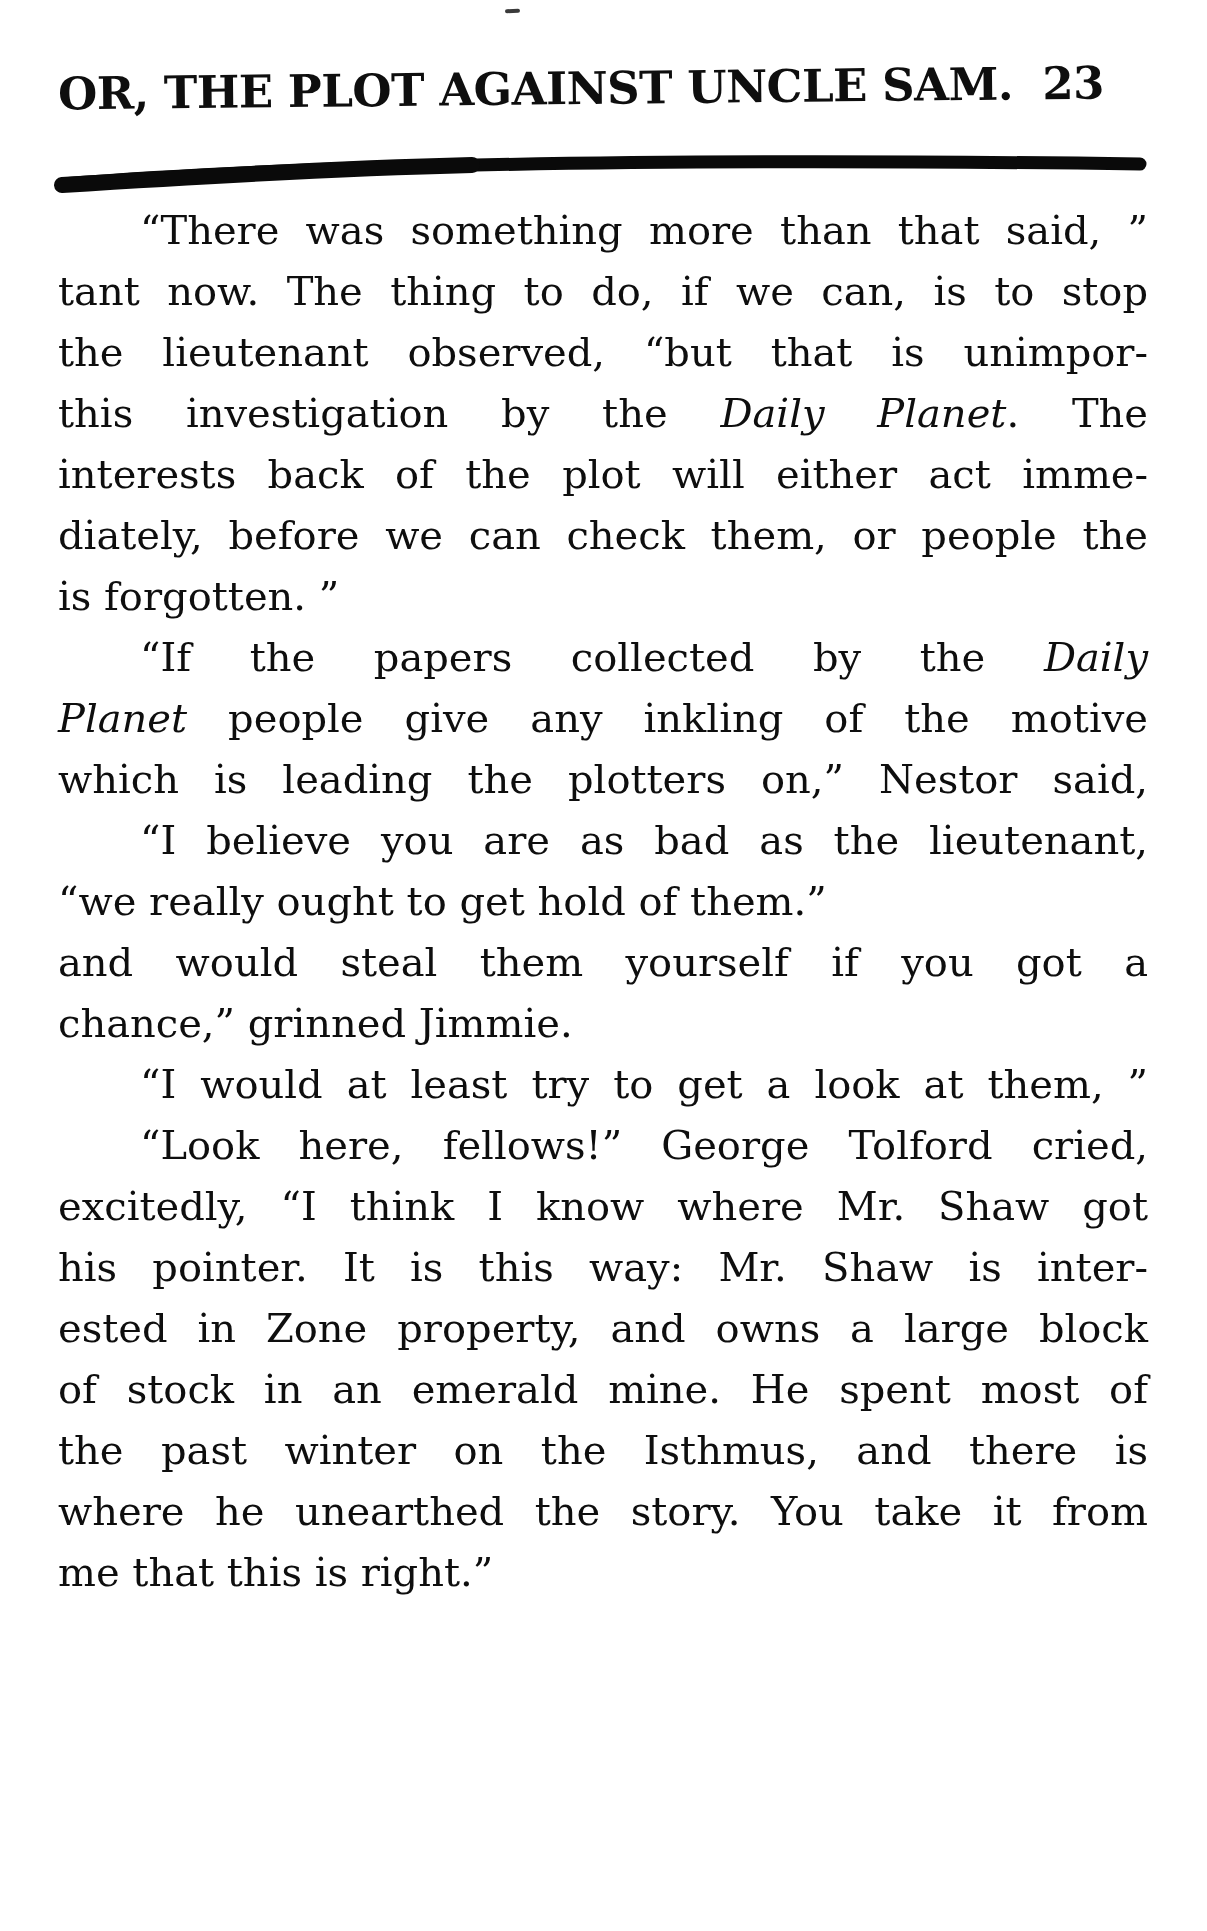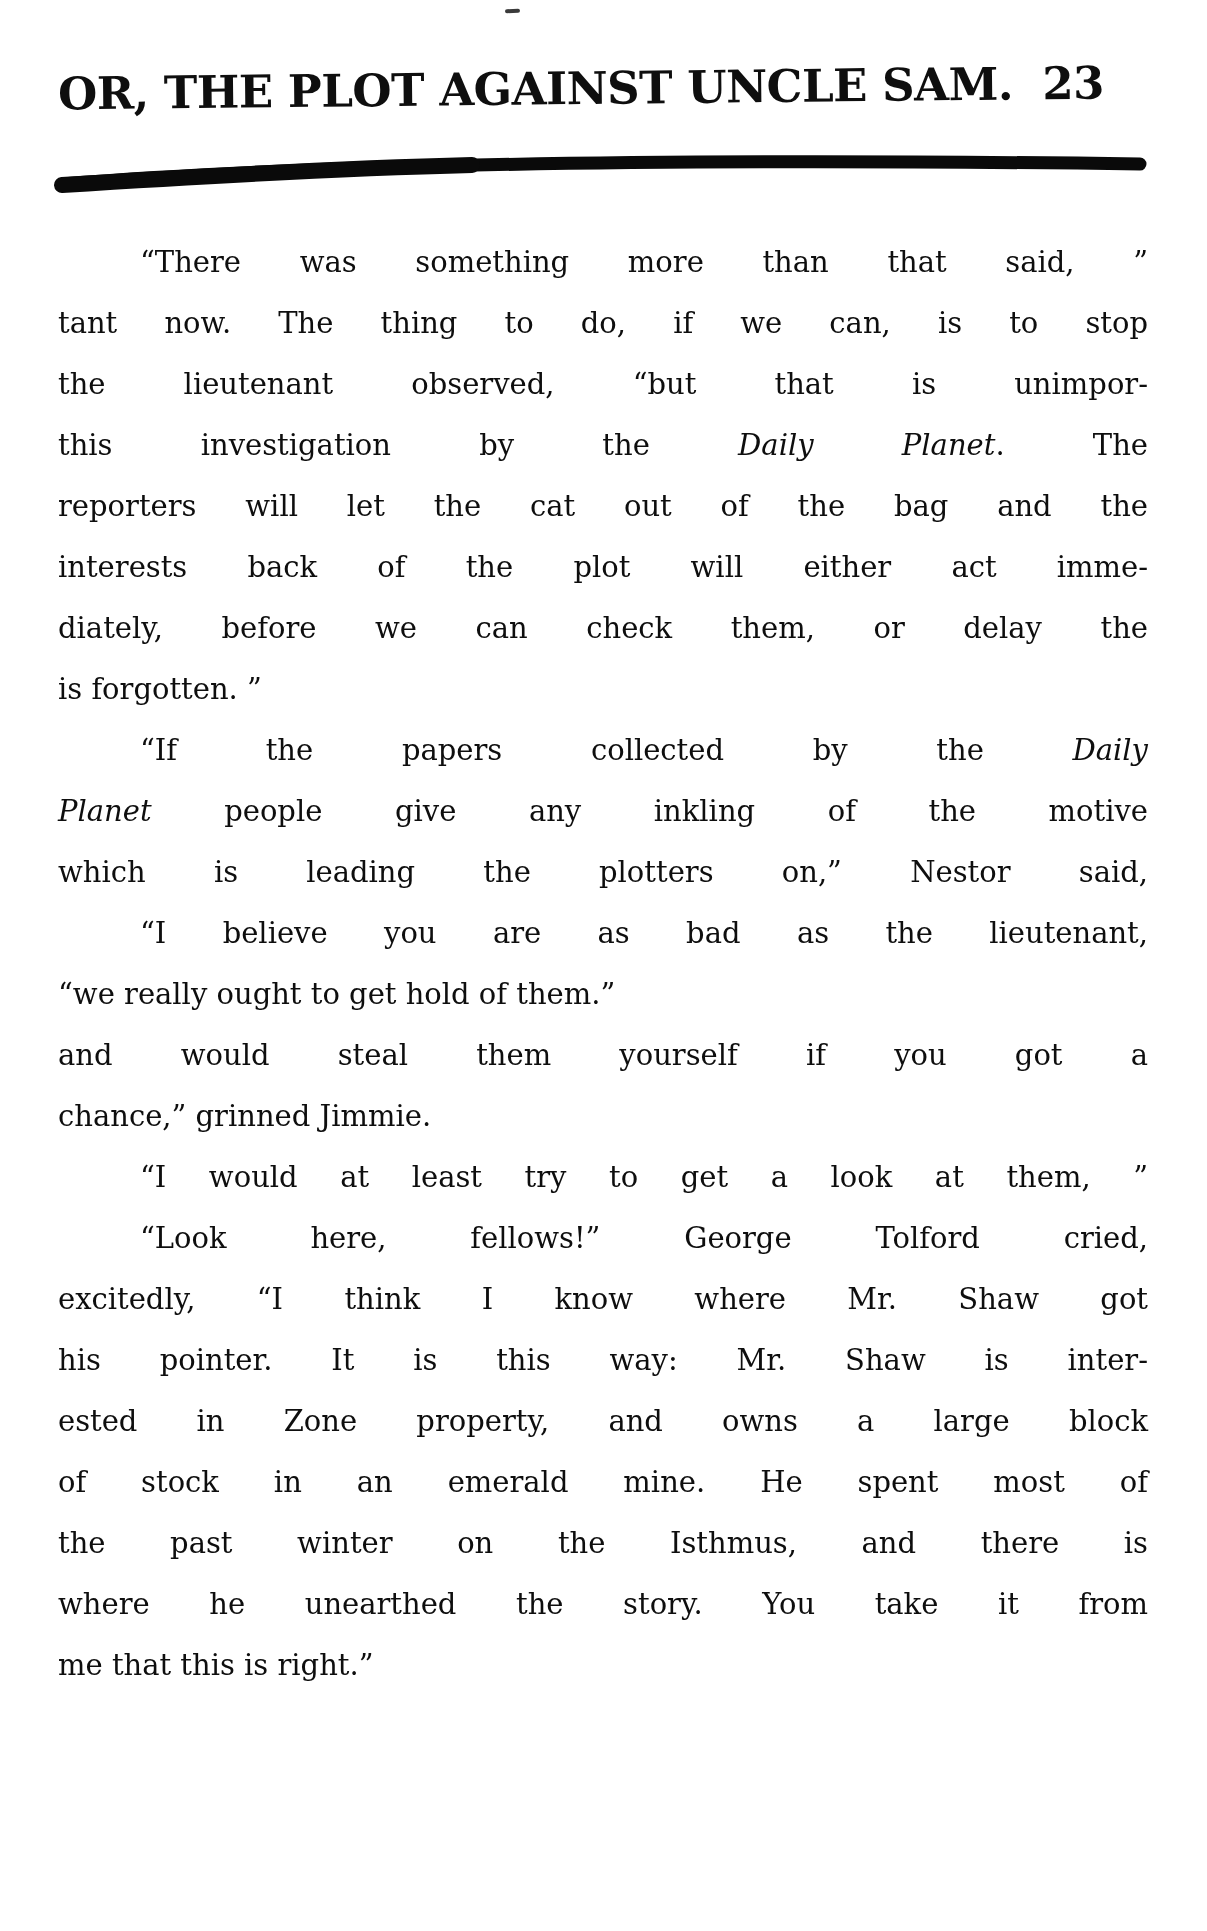--- a/index.html
+++ b/index.html
@@ -19,21 +19,21 @@
     position:absolute;left:58px;top:62px;width:1046px;
     display:flex;justify-content:space-between;align-items:baseline;
     font-weight:700;font-size:45px;line-height:54px;letter-spacing:-0.5px;
     white-space:nowrap;
     transform:rotate(-0.6deg);
   }
   .header .pagenum{font-weight:700;}
   .rule-wrap{position:absolute;left:52px;top:148px;width:1100px;height:46px;}
   .body-text{
     position:absolute;left:58px;top:200px;width:1090px;
-    font-size:29px;line-height:61px;margin-top:32px;
+    font-size:40px;line-height:61px;
   }
   .line{
     text-align:justify;
     text-align-last:justify;
     white-space:normal;
   }
   .line.indent{text-indent:82px;}
   .line.last{text-align-last:left;}
   .it{font-style:italic;}
 </style>
@@ -54,23 +54,22 @@
       <path d="M 10,36 C 260,16 640,10 1088,16" stroke="#0a0a0a" stroke-width="13" fill="none" stroke-linecap="round"></path>
       <path d="M 10,37 C 150,28 300,20 420,17" stroke="#0a0a0a" stroke-width="16" fill="none" stroke-linecap="round"></path>
     </svg>
   </div>
 
   <div class="body-text">
       <div class="line indent"><span>“There was something more than that said, ”</span></div>
       <div class="line"><span>tant now.  The thing to do, if we can, is to stop</span></div>
       <div class="line"><span>the lieutenant observed, “but that is unimpor-</span></div>
       <div class="line"><span>this investigation by the </span><span class="it">Daily Planet</span><span>.  The</span></div>
-      <div class="line"><span>reporters will let the cat out of the bag and the</span></div>
       <div class="line"><span>interests back of the plot will either act imme-</span></div>
-      <div class="line"><span>diately, before we can check them, or delay the</span></div>
+      <div class="line"><span>diately, before we can check them, or people the</span></div>
       <div class="line last"><span>is forgotten. ”</span></div>
       <div class="line indent"><span>“If the papers collected by the </span><span class="it">Daily</span></div>
       <div class="line"><span class="it">Planet</span><span> people give any inkling of the motive</span></div>
       <div class="line"><span>which is leading the plotters on,” Nestor said,</span></div>
       <div class="line indent"><span>“I believe you are as bad as the lieutenant,</span></div>
       <div class="line last"><span>“we really ought to get hold of them.”</span></div>
       <div class="line"><span>and would steal them yourself if you got a</span></div>
       <div class="line last"><span>chance,” grinned Jimmie.</span></div>
       <div class="line indent"><span>“I would at least try to get a look at them, ”</span></div>
       <div class="line indent"><span>“Look here, fellows!” George Tolford cried,</span></div>

